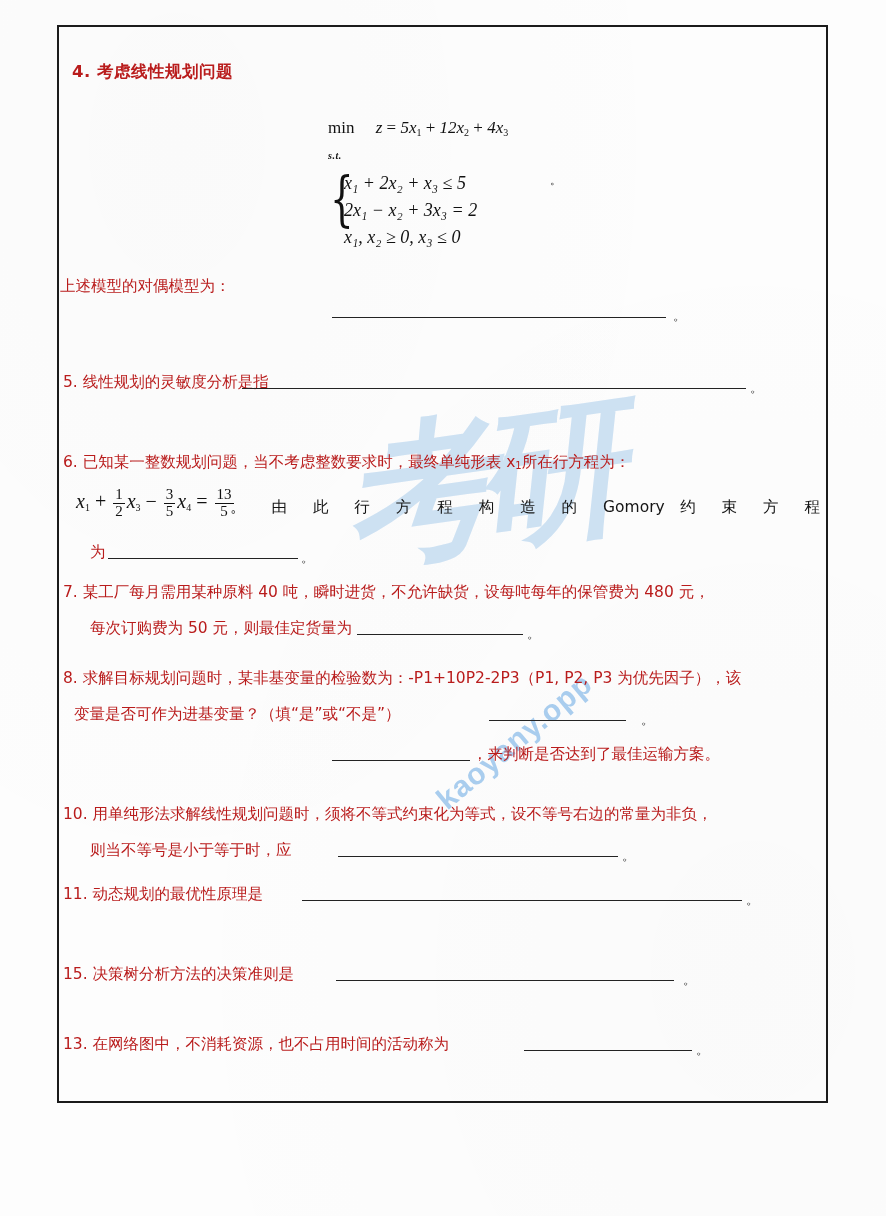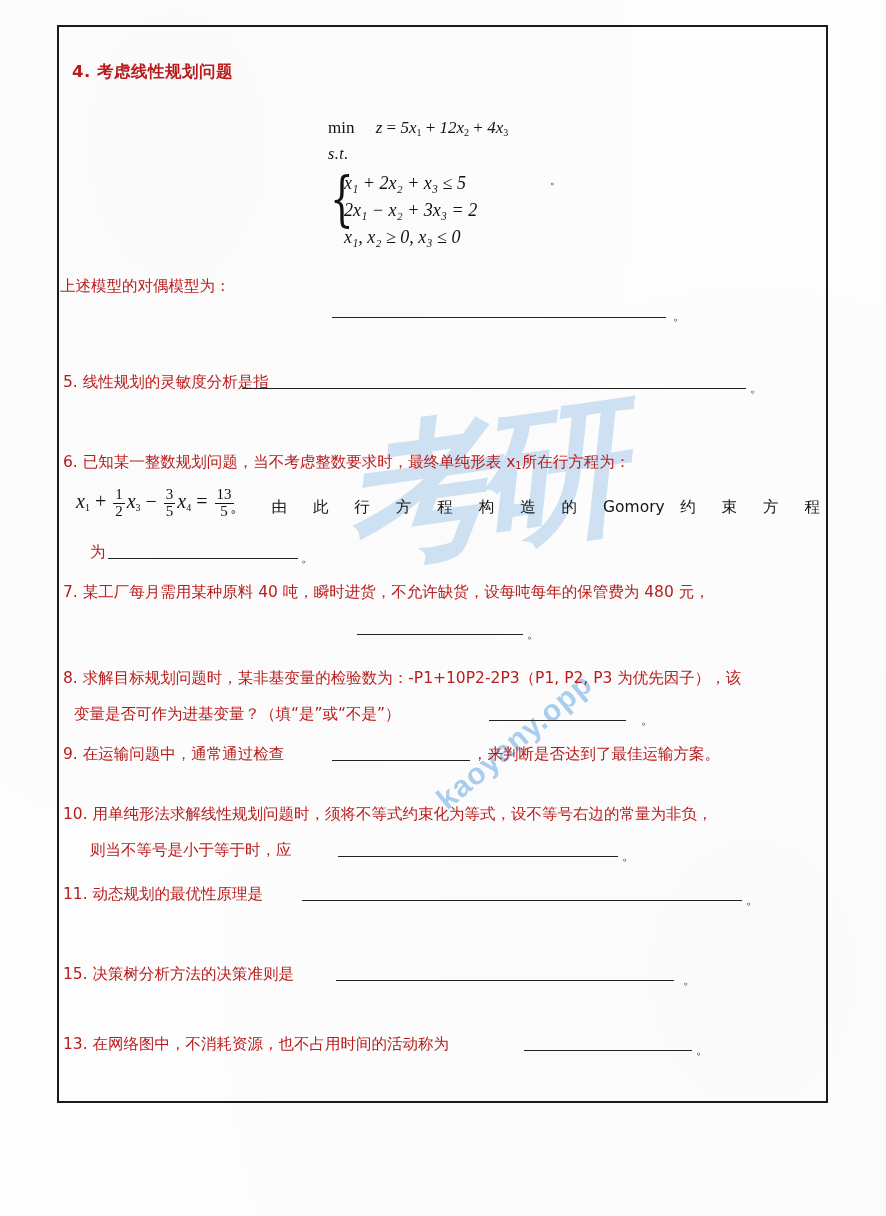--- a/index.html
+++ b/index.html
@@ -113,21 +113,21 @@
     color: #111;
   }
   .mrow { white-space: nowrap; height: 26px; line-height: 26px; }
   .mi { font-style: italic; }
   .mop { font-style: normal; }
   sub {
     font-size: 10px;
     vertical-align: -3px;
     font-style: normal;
   }
-  #st-label { font-style: italic; font-weight: 400; font-size: 16px; letter-spacing:.5px;}
+  #st-label { font-style: italic; font-weight: 700; font-size: 10px; letter-spacing:.5px;}
   #st-period {
     position:absolute; left: 222px; top: 26px;
     font-size: 11px; color:#333;
   }
 
   
   #constraints {
     position: relative;
     margin-top: 3px;
     padding-left: 16px;
@@ -265,29 +265,29 @@
       </span>
     </div>
 
     <div class="blk" id="eq6-tail">。 由 此 行 方 程 构 造 的 Gomory 约 束 方 程</div>
 
     <div class="blk q-num-cjk" style="left:90px; top:538px;">为</div>
     <div class="rule" style="left:108px; top:558px; width:190px;"></div>
     <div class="period" style="left:301px; top:549px;">。</div>
 
     <div class="blk q-num-cjk line-text" style="left:63px; top:578px;">7. 某工厂每月需用某种原料 40 吨，瞬时进货，不允许缺货，设每吨每年的保管费为 480 元，</div>
+    <div class="blk q-num-cjk line-text" style="left:90px; top:614px;">每次订购费为 50 元，则最佳定货量为</div>
     <div class="rule" style="left:357px; top:634px; width:166px;"></div>
     <div class="period" style="left:527px; top:625px;">。</div>
 
     <div class="blk q-num-cjk line-text" style="left:63px; top:664px;">8. 求解目标规划问题时，某非基变量的检验数为：-P1+10P2-2P3（P1, P2, P3 为优先因子），该</div>
     <div class="blk q-num-cjk line-text" style="left:63px; top:700px;margin-left:11px;">变量是否可作为进基变量？（填“是”或“不是”）</div>
     <div class="rule" style="left:489px; top:720px; width:137px;"></div>
     <div class="period" style="left:641px; top:711px;">。</div>
 
-    <div class="blk q-num-cjk line-text" style="left:63px; top:740px;">9. 在运输问题中，通常通过检查</div>
     <div class="rule" style="left:332px; top:760px; width:138px;"></div>
     <div class="blk q-num-cjk line-text" style="left:472px; top:740px;">，来判断是否达到了最佳运输方案。</div>
 
     <div class="blk q-num-cjk line-text" style="left:63px; top:800px;">10. 用单纯形法求解线性规划问题时，须将不等式约束化为等式，设不等号右边的常量为非负，</div>
     <div class="blk q-num-cjk line-text" style="left:90px; top:836px;">则当不等号是小于等于时，应</div>
     <div class="rule" style="left:338px; top:856px; width:280px;"></div>
     <div class="period" style="left:622px; top:847px;">。</div>
 
     <div class="blk q-num-cjk line-text" style="left:63px; top:880px;">11. 动态规划的最优性原理是</div>
     <div class="rule" style="left:302px; top:900px; width:440px;"></div>

